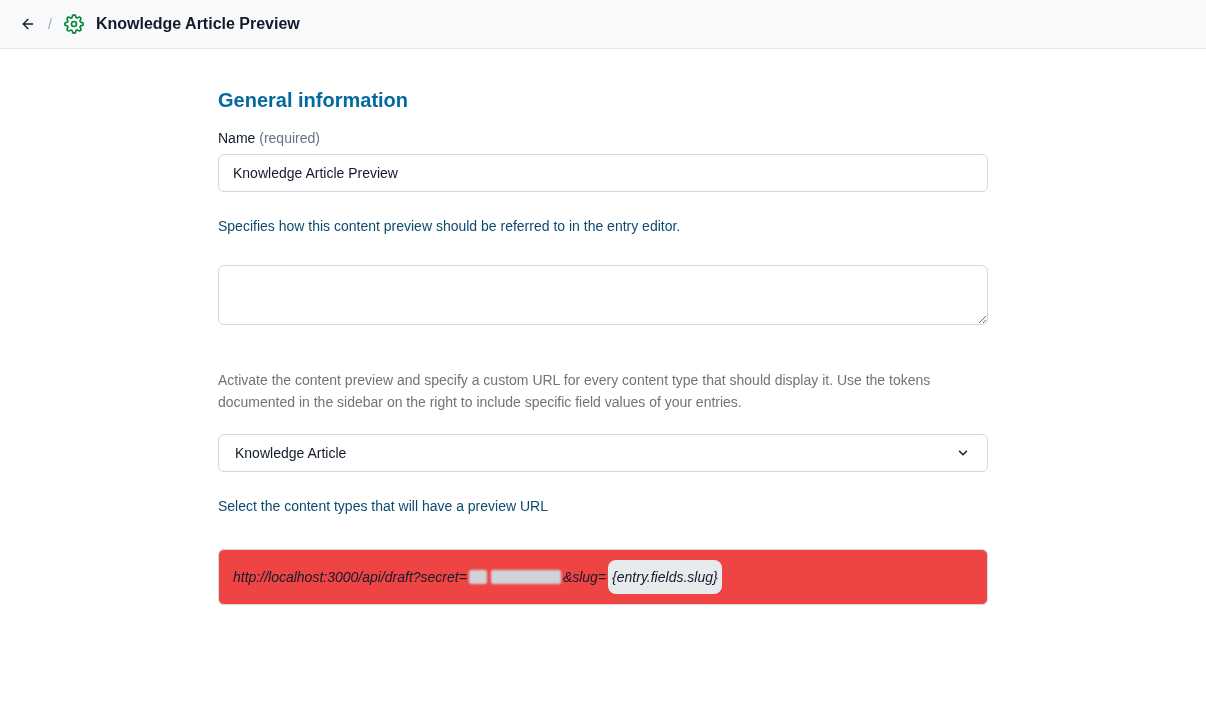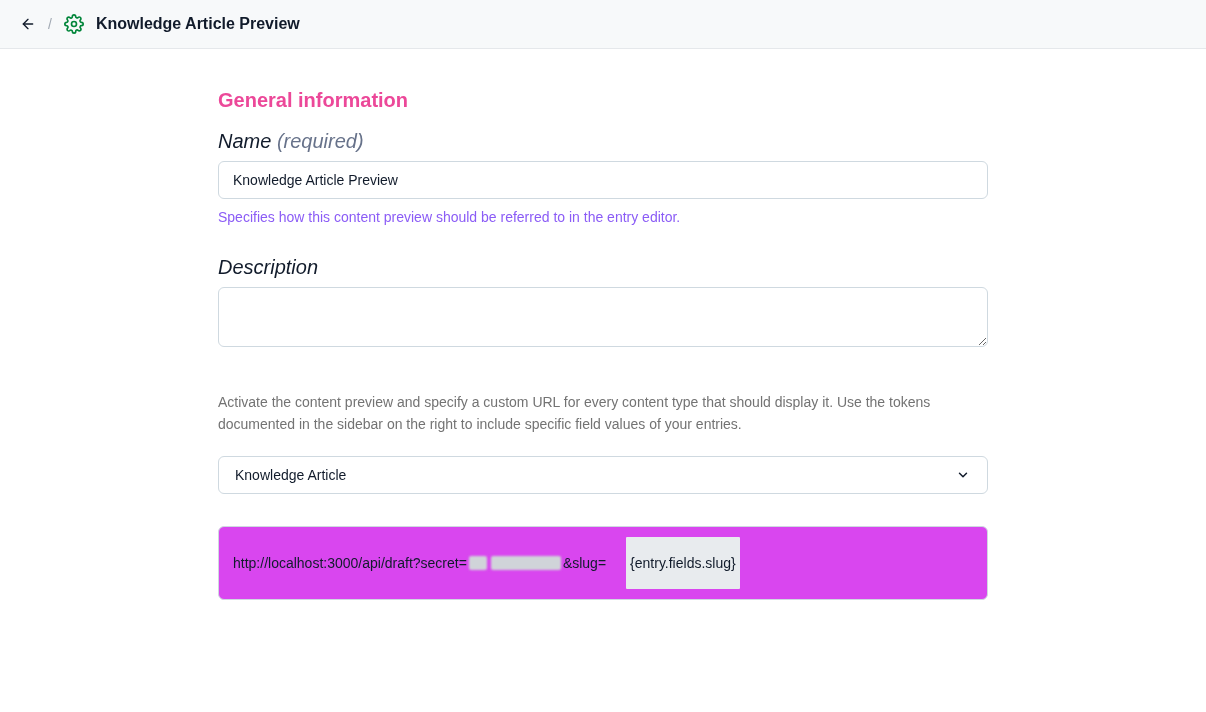--- a/index.html
+++ b/index.html
@@ -55,31 +55,30 @@
       color: #111b2b;
     }
     .content {
       max-width: 770px;
       margin: 0 auto;
       padding: 40px 0 60px;
     }
     h2.section-heading {
       font-size: 20px;
       font-weight: 600;
-      color: #ec4899;
+      color: #0369a1;
       margin-bottom: 18px;
     }
     .field-group {
       margin-bottom: 28px;
     }
     .field-label {
-      font-size: 20px;
+      font-size: 14px;
       color: #111b2b;
       margin-bottom: 8px;
-      font-style: italic;
     }
     .required-hint {
       color: #67728a;
     }
     .text-input {
       width: 100%;
       padding: 10px 14px;
       font-size: 14px;
       border: 1px solid #cfd9e0;
       border-radius: 6px;
@@ -94,22 +93,22 @@
       font-size: 14px;
       border: 1px solid #cfd9e0;
       border-radius: 6px;
       background: #ffffff;
       color: #111b2b;
       font-family: inherit;
       resize: vertical;
     }
     .help-text {
       font-size: 14px;
-      color: #8b5cf6;
-      margin-top: 8px;
+      color: #0c4a6e;
+      margin-top: 24px;
       line-height: 1.5;
     }
     .section-block {
       margin-top: 40px;
     }
     .section-description {
       font-size: 14px;
       color: #737373;
       line-height: 1.6;
       margin-bottom: 20px;
@@ -139,51 +138,52 @@
     .chevron-icon svg {
       width: 14px;
       height: 14px;
     }
     .url-display {
       width: 100%;
       padding: 10px 14px;
       font-size: 14px;
       border: 1px solid #cfd9e0;
       border-radius: 6px;
-      background: #d946ef;
+      background: #ef4444;
       color: #111b2b;
       font-family: inherit;
       display: flex;
       align-items: center;
       flex-wrap: nowrap;
       white-space: nowrap;
       overflow: hidden;
       gap: 0;
+      font-style: italic;
     }
     .url-segment {
       white-space: nowrap;
     }
     .blur-redact {
       display: inline-block;
       background: #d0d4d9;
       border-radius: 2px;
       width: 70px;
       height: 14px;
       vertical-align: middle;
       margin: 0 2px;
       filter: blur(1px);
     }
     .blur-redact.small {
       width: 18px;
     }
     .token-highlight {
       background: #e8ebee;
-      border-radius: 1px;
-      padding: 18px 4px;
-      margin-left: 20px;
+      border-radius: 8px;
+      padding: 9px 4px;
+      margin-left: 2px;
     }
   </style>
 </head>
 <body>
 
 <div class="header">
   <span class="back-icon">
     <svg viewBox="0 0 24 24" fill="none" stroke="currentColor" stroke-width="2" stroke-linecap="round" stroke-linejoin="round">
       <line x1="19" y1="12" x2="5" y2="12"></line>
       <polyline points="12 19 5 12 12 5"></polyline>
@@ -206,35 +206,35 @@
   <div class="field-group">
     <div class="field-label">
       <span>Name</span>
       <span class="required-hint">(required)</span>
     </div>
     <input type="text" class="text-input" value="Knowledge Article Preview" style="">
     <div class="help-text">Specifies how this content preview should be referred to in the entry editor.</div>
   </div>
 
   <div class="field-group">
-    <div class="field-label">Description</div>
     <textarea class="textarea-input" style=""></textarea>
   </div>
 
   <div class="section-block">
     <p class="section-description">Activate the content preview and specify a custom URL for every content type that should display it. Use the tokens documented in the sidebar on the right to include specific field values of your entries.</p>
 
     <div class="select-box">
       <span>Knowledge Article</span>
       <span class="chevron-icon">
         <svg viewBox="0 0 24 24" fill="none" stroke="currentColor" stroke-width="2.5" stroke-linecap="round" stroke-linejoin="round">
           <polyline points="6 9 12 15 18 9"></polyline>
         </svg>
       </span>
     </div>
+    <div class="help-text">Select the content types that will have a preview URL</div>
 
     <div class="field-group" style="margin-top:32px;">
       <div class="url-display">
         <span class="url-segment">http://localhost:3000/api/draft?secret=</span>
         <span class="blur-redact small"></span>
         <span class="blur-redact"></span>
         <span class="url-segment">&amp;slug=</span>
         <span class="token-highlight url-segment">{entry.fields.slug}</span>
       </div>
     </div>

